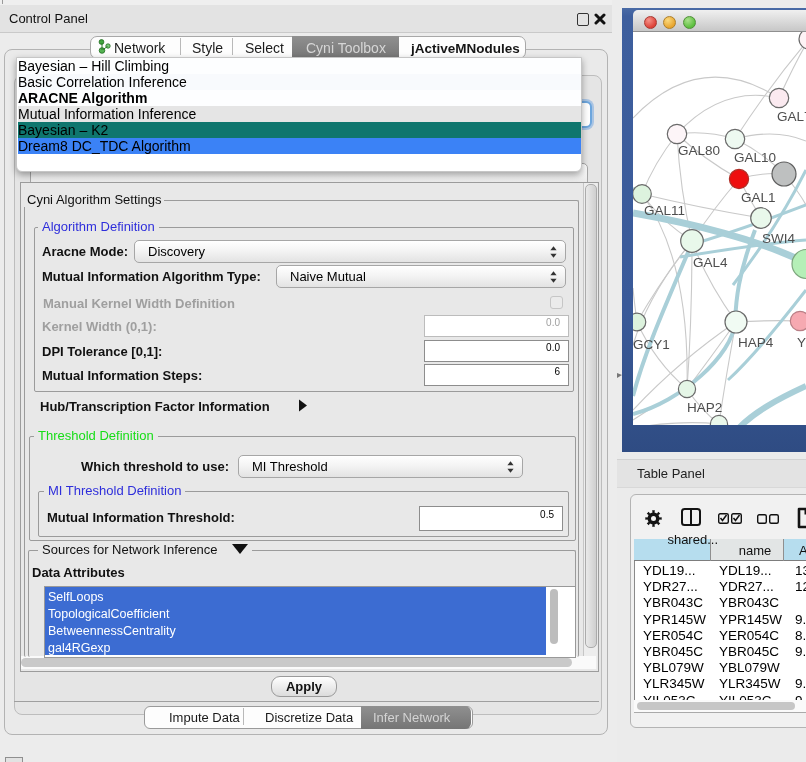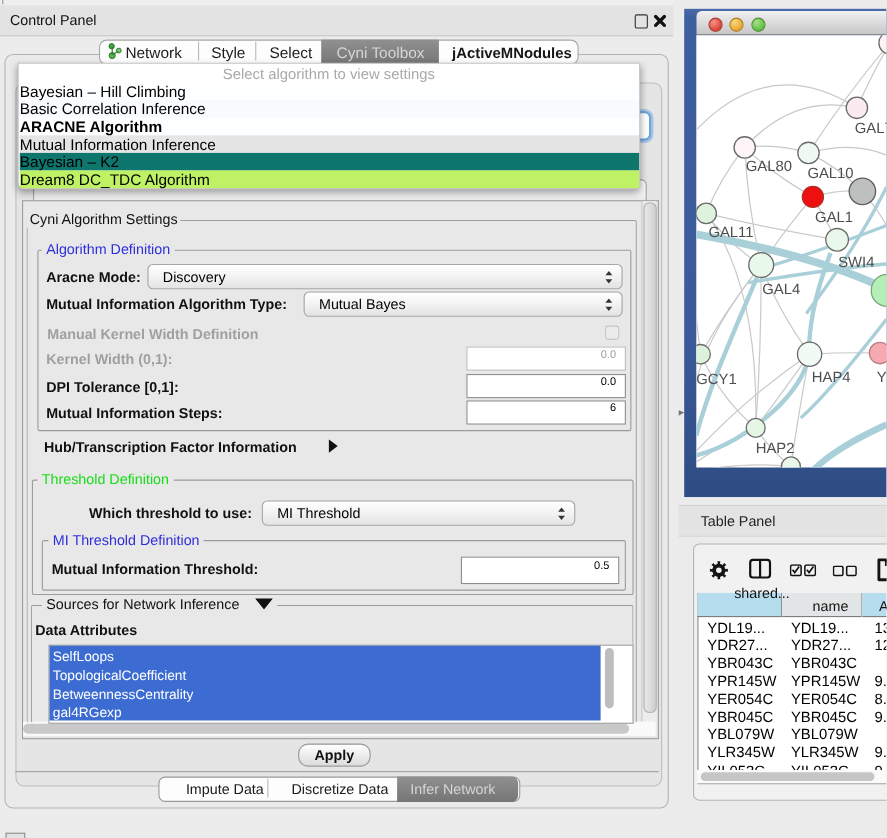--- a/index.html
+++ b/index.html
@@ -61,21 +61,21 @@
 <div class="lb" style="left:42px;top:244px">Aracne Mode:</div>
 <div class="combo" style="left:134px;top:240px;width:430px;height:21px">
     <span class="cotext" style="top:3px">Discovery</span>
     <svg class="arr" style="top:5px;right:7px" width="7" height="12" viewBox="0 0 7 12">
       <path d="M3.5 0.3 L6.6 4.2 H0.4 Z" fill="#333"></path>
       <path d="M3.5 11.7 L6.6 7.8 H0.4 Z" fill="#333"></path>
     </svg>
   </div>
 <div class="lb" style="left:42px;top:269px">Mutual Information Algorithm Type:</div>
 <div class="combo" style="left:276px;top:265px;width:288px;height:21px">
-    <span class="cotext" style="top:3px">Mutual Bayes</span>
+    <span class="cotext" style="top:3px">Naive Mutual</span>
     <svg class="arr" style="top:5px;right:7px" width="7" height="12" viewBox="0 0 7 12">
       <path d="M3.5 0.3 L6.6 4.2 H0.4 Z" fill="#333"></path>
       <path d="M3.5 11.7 L6.6 7.8 H0.4 Z" fill="#333"></path>
     </svg>
   </div>
 <div class="lb" style="left:43px;top:296px;color:#9f9f9f">Manual Kernel Width Definition</div>
 <div class="a" style="left:550px;top:296px;width:11px;height:11px;background:#ebebeb;border:1px solid #c6c6c6;border-radius:3px"></div>
 <div class="lb" style="left:42px;top:319px;color:#9f9f9f">Kernel Width (0,1):</div>
 <div class="fld" style="left:424px;top:315px;width:135px;height:19px;border:1px solid #bcbcbc;color:#9f9f9f;padding:1px 8px 0 0">0.0</div>
 <div class="lb" style="left:42px;top:344px">DPI Tolerance [0,1]:</div>
@@ -116,28 +116,27 @@
 <div class="a" style="left:144px;top:706px;width:327px;height:21px;background:#fdfdfd;border:1px solid #9a9a9a;border-radius:6px"></div>
 <div class="a" style="left:243px;top:708px;width:1px;height:17px;background:#b9b9b9"></div>
 <div class="a" style="left:361px;top:706px;width:110px;height:23px;background:linear-gradient(180deg,#909090,#757575);border-radius:0 6px 6px 0"></div>
 <div class="a" style="left:169px;top:710px;font-size:13px;color:#1a1a1a">Impute Data</div>
 <div class="a" style="left:265px;top:710px;font-size:13px;color:#1a1a1a">Discretize Data</div>
 <div class="a" style="left:373px;top:710px;font-size:13px;color:#d4d4d4">Infer Network</div>
 
 <div class="a" style="left:5px;top:757px;width:16px;height:10px;border:1.5px solid #8f8f8f;background:#e2e2e2"></div>
 
 <div class="a" style="left:16px;top:57px;width:564px;height:113px;background:#fff;border:1px solid #c6c6c6;border-radius:0 0 6px 6px;box-shadow:0 3px 7px rgba(0,0,0,.35)">
-<div style="text-align:center;font-size:13.5px;color:#a9a9a9;padding-top:2px;height:15px">Select algorithm to view settings</div>
 <div style="font-size:14px;color:#000;line-height:16px;padding-left:1px">
 <div style="background:#fdfeff">Bayesian – Hill Climbing</div>
 <div style="background:#f8fafd">Basic Correlation Inference</div>
 <div style="background:#fdfeff;font-weight:bold">ARACNE Algorithm</div>
 <div style="background:#e5e5e5">Mutual Information Inference</div>
 <div style="background:#0f766e">Bayesian – K2</div>
-<div style="background:#bef264">Dream8 DC_TDC Algorithm</div>
+<div style="background:#3b82f6">Dream8 DC_TDC Algorithm</div>
 </div>
   </div>
 
 <div class="a" style="left:622px;top:8px;width:184px;height:444px;background:linear-gradient(180deg,#4a6ba6 0,#3e5f9e 8px,#3a5a99 300px,#2f4c83 444px)"></div>
 <div class="a" style="left:633px;top:10px;width:173px;height:21px;background:linear-gradient(180deg,#f0f0f0,#c7c7c7);border-bottom:1px solid #8f8f8f;border-radius:5px 0 0 0"></div>
 <div class="a" style="left:643.5px;top:16px;width:11px;height:11px;border-radius:50%;background:radial-gradient(circle at 35% 30%,#f59289,#dd4338 70%);border:1px solid #a83831"></div>
 <div class="a" style="left:663px;top:16px;width:11px;height:11px;border-radius:50%;background:radial-gradient(circle at 35% 30%,#fad97e,#e8a52f 70%);border:1px solid #ad7f2a"></div>
 <div class="a" style="left:682.5px;top:16px;width:11px;height:11px;border-radius:50%;background:radial-gradient(circle at 35% 30%,#aae08c,#5cbf3e 70%);border:1px solid #4f8f38"></div>
 <svg class="a" style="left:633px;top:32px;background:#fff" width="173" height="393" viewBox="633 32 173 393">
 <g fill="none" stroke="#c9c9c9" stroke-width="1.1">

